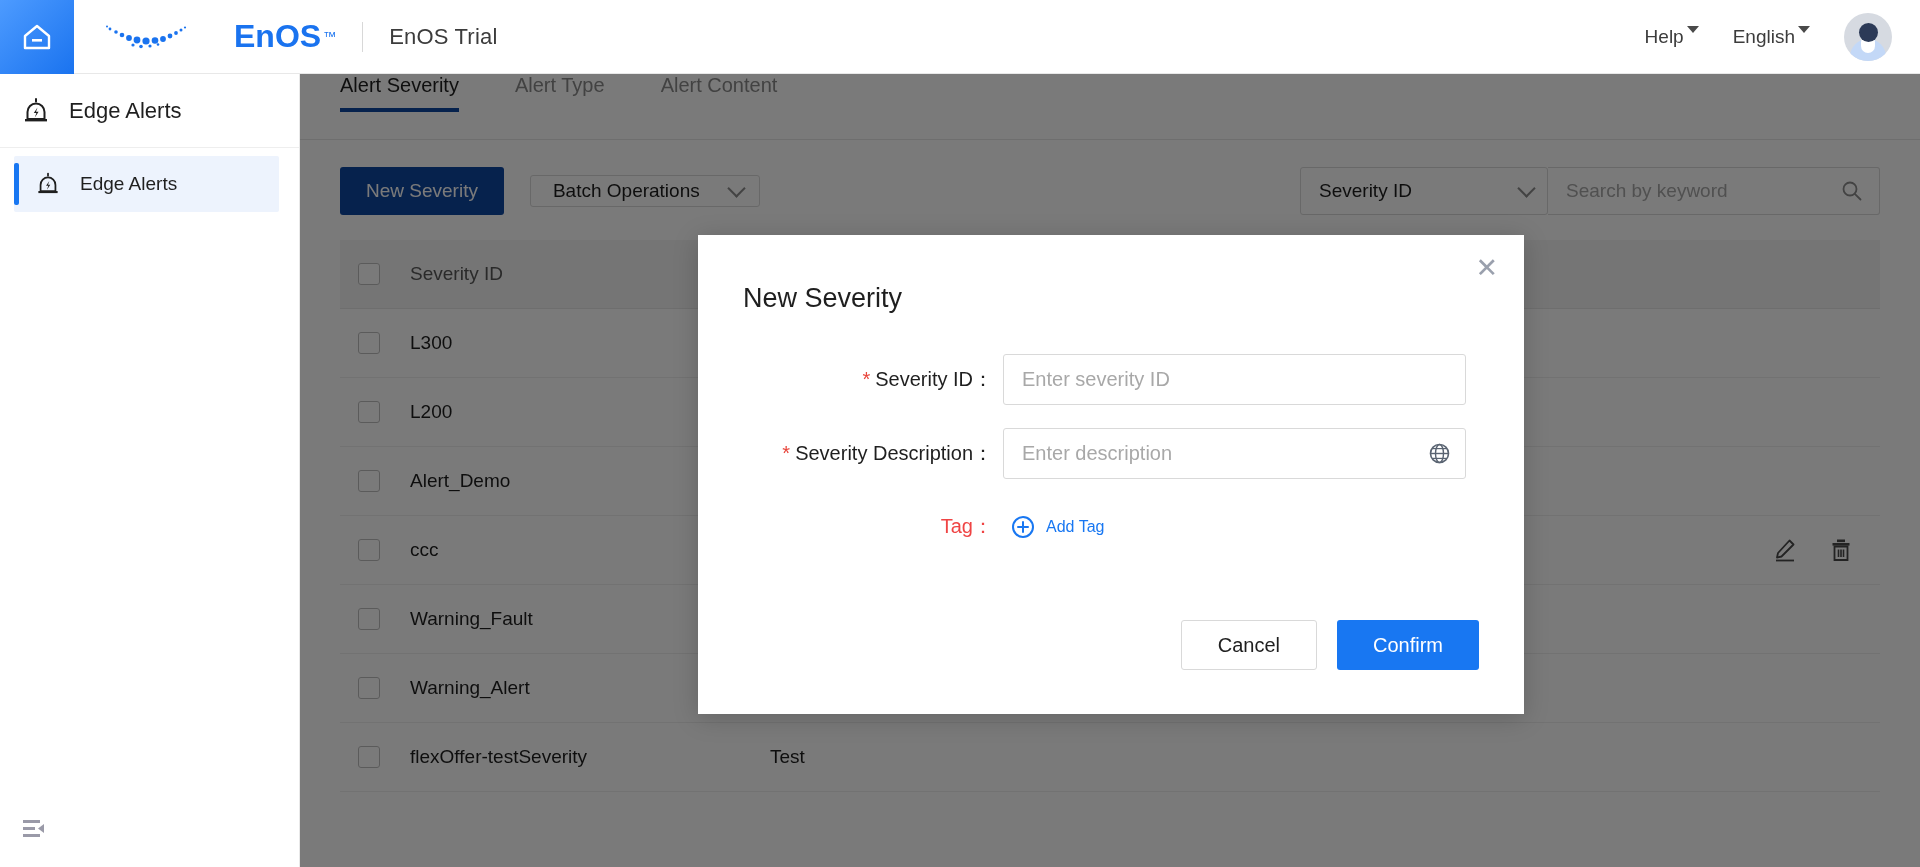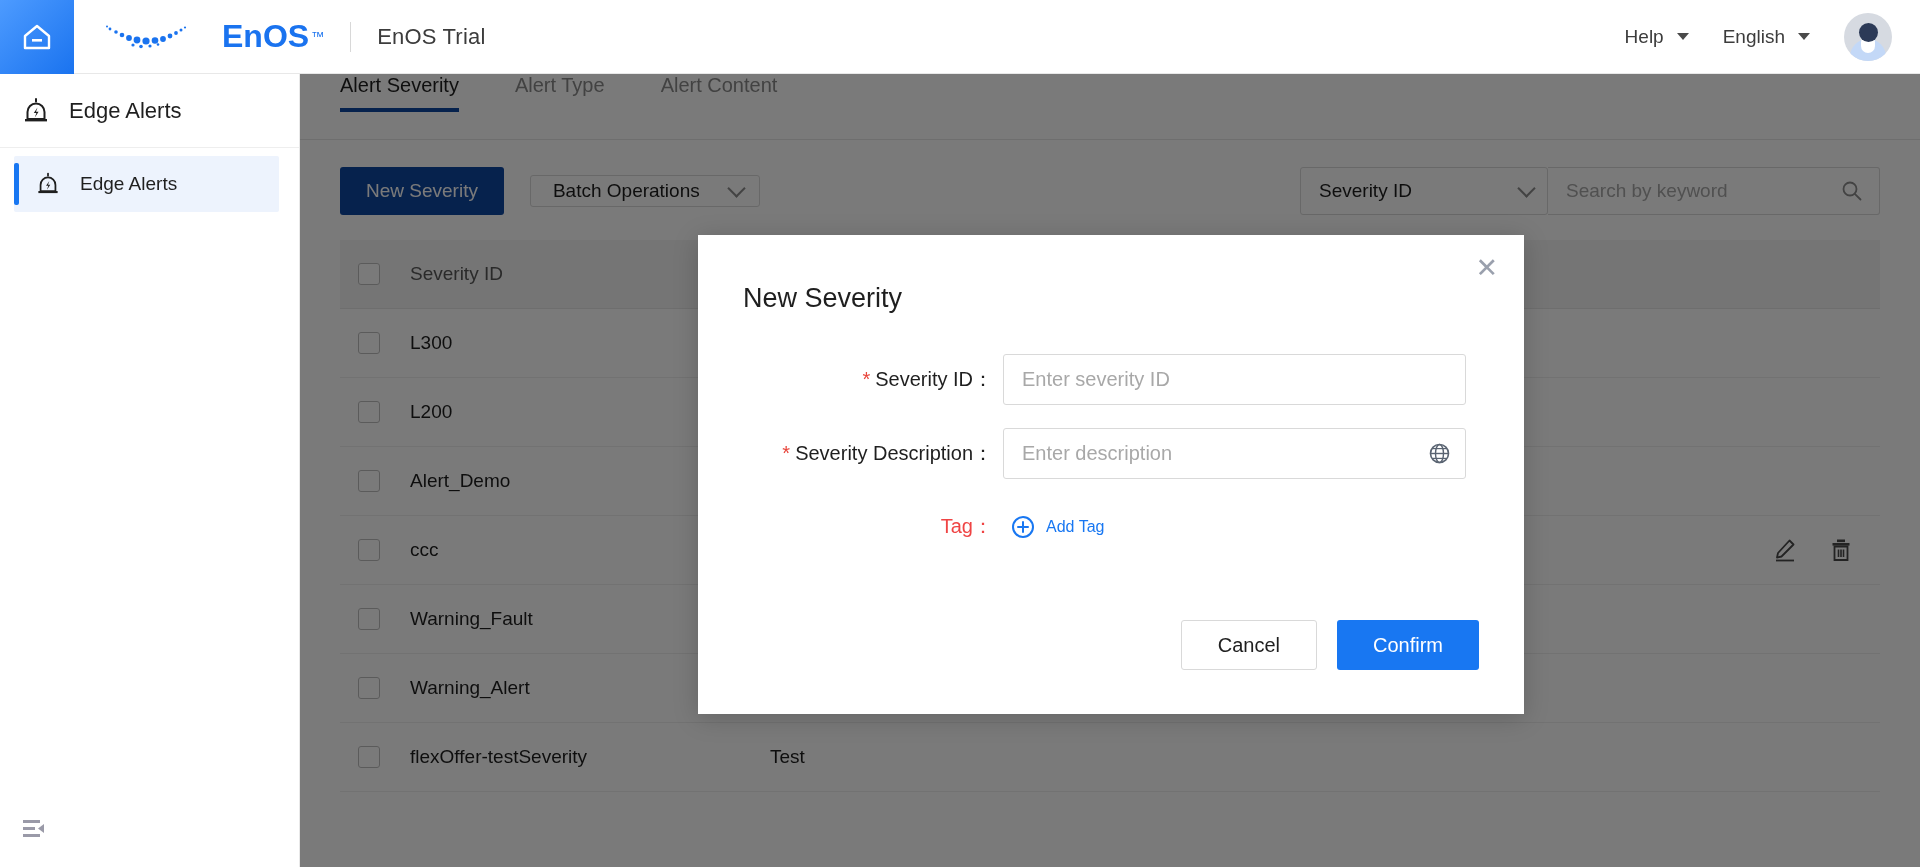--- a/index.html
+++ b/index.html
@@ -27,21 +27,21 @@
   .brand { display: flex; align-items: center; padding-left: 28px; }
   .brand-logo { display: flex; align-items: center; }
   .brand-divider {
     width: 1px; height: 30px; background: #d8d8d8; margin: 0 26px;
   }
   .brand-sub { font-size: 22px; color: #3c3c3c; letter-spacing: .2px; }
   .header-right {
     margin-left: auto; display: flex; align-items: center; padding-right: 28px; gap: 34px;
   }
   .hdr-link {
-    font-size: 19px; color: #3c3c3c; display: flex; align-items: center; gap: 13px; cursor: pointer;
+    font-size: 19px; color: #3c3c3c; display: flex; align-items: flex-start; gap: 3px; cursor: pointer;
   }
   .caret {
     width: 0; height: 0; border-left: 6px solid transparent; border-right: 6px solid transparent;
     border-top: 7px solid #4a4a4a; display:inline-block;
   }
   .avatar {
     width: 48px; height: 48px; border-radius: 50%; background: #d6dae1;
     overflow: hidden; position: relative; cursor: pointer;
   }
   .avatar .head {
@@ -236,21 +236,21 @@
               <circle cx="74" cy="16" r="1.9"></circle>
             <circle cx="79" cy="13" r="1.5"></circle>
               <circle cx="83" cy="10.5" r="1.1"></circle>
             <circle cx="5" cy="9.5" r="1"></circle>
             <circle cx="31" cy="28" r="1.6"></circle>
               <circle cx="39" cy="29.5" r="1.8"></circle>
             <circle cx="48" cy="29" r="1.6"></circle>
               <circle cx="56" cy="27.5" r="1.3"></circle>
           </g>
         </svg>
-        <span style="font-size:32px;font-weight:bold;color:#1a73ef;margin-left:0;font-family:'Liberation Sans',sans-serif;">EnOS</span>
+        <span style="font-size:32px;font-weight:bold;color:#1a73ef;margin-left:12px;font-family:'Liberation Sans',sans-serif;">EnOS</span>
         <span style="font-size:13px;color:#1a73ef;vertical-align:super;margin-left:2px;">™</span>
       </div>
       <div class="brand-divider"></div>
       <div class="brand-sub">EnOS Trial</div>
     </div>
 
     <div class="header-right">
       <div class="hdr-link">
         <span>Help</span>
         <span class="caret"></span>

